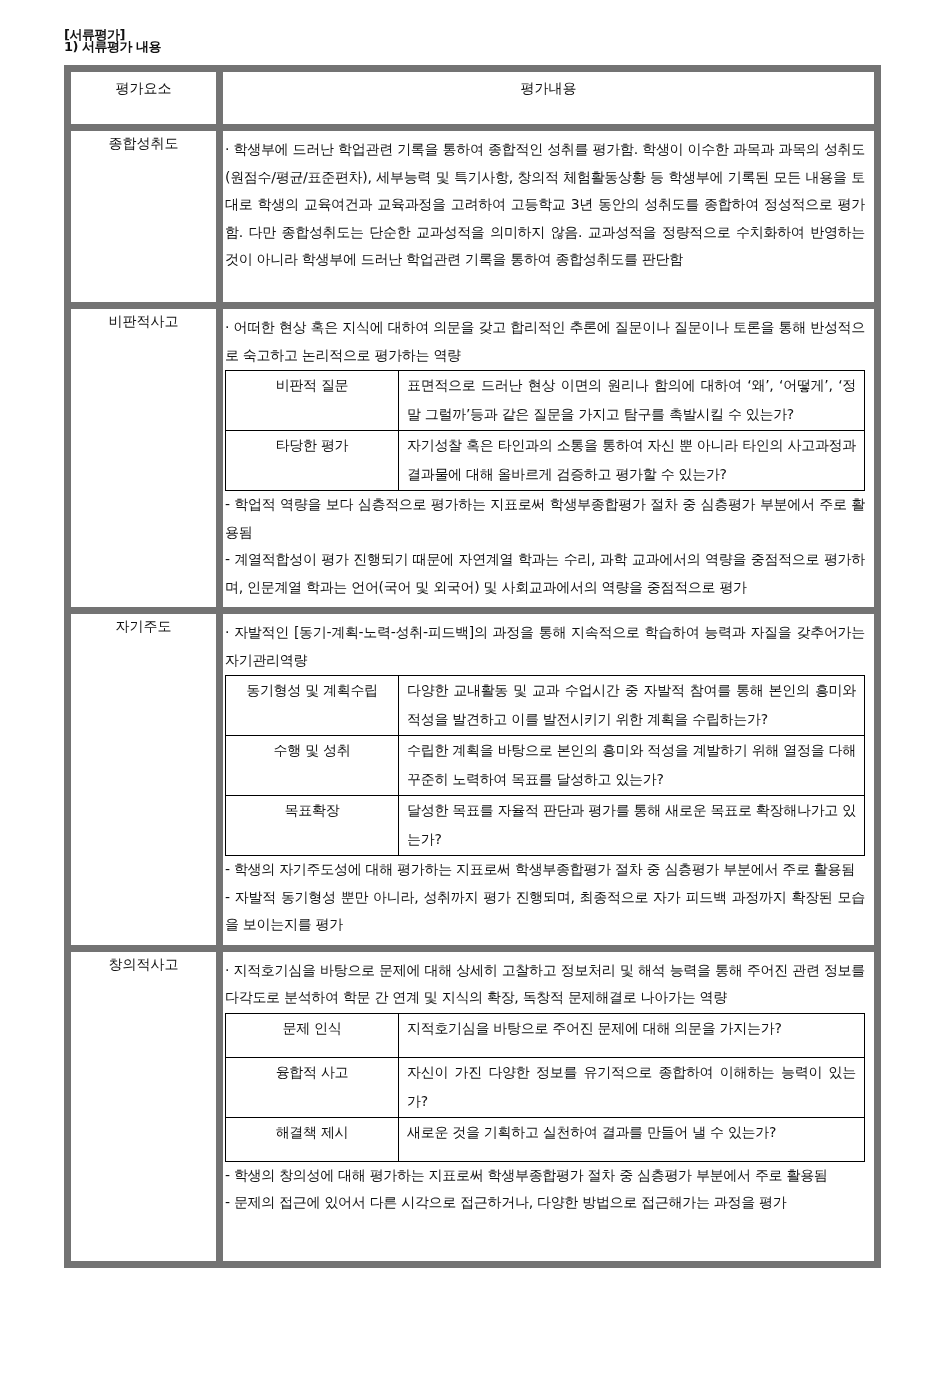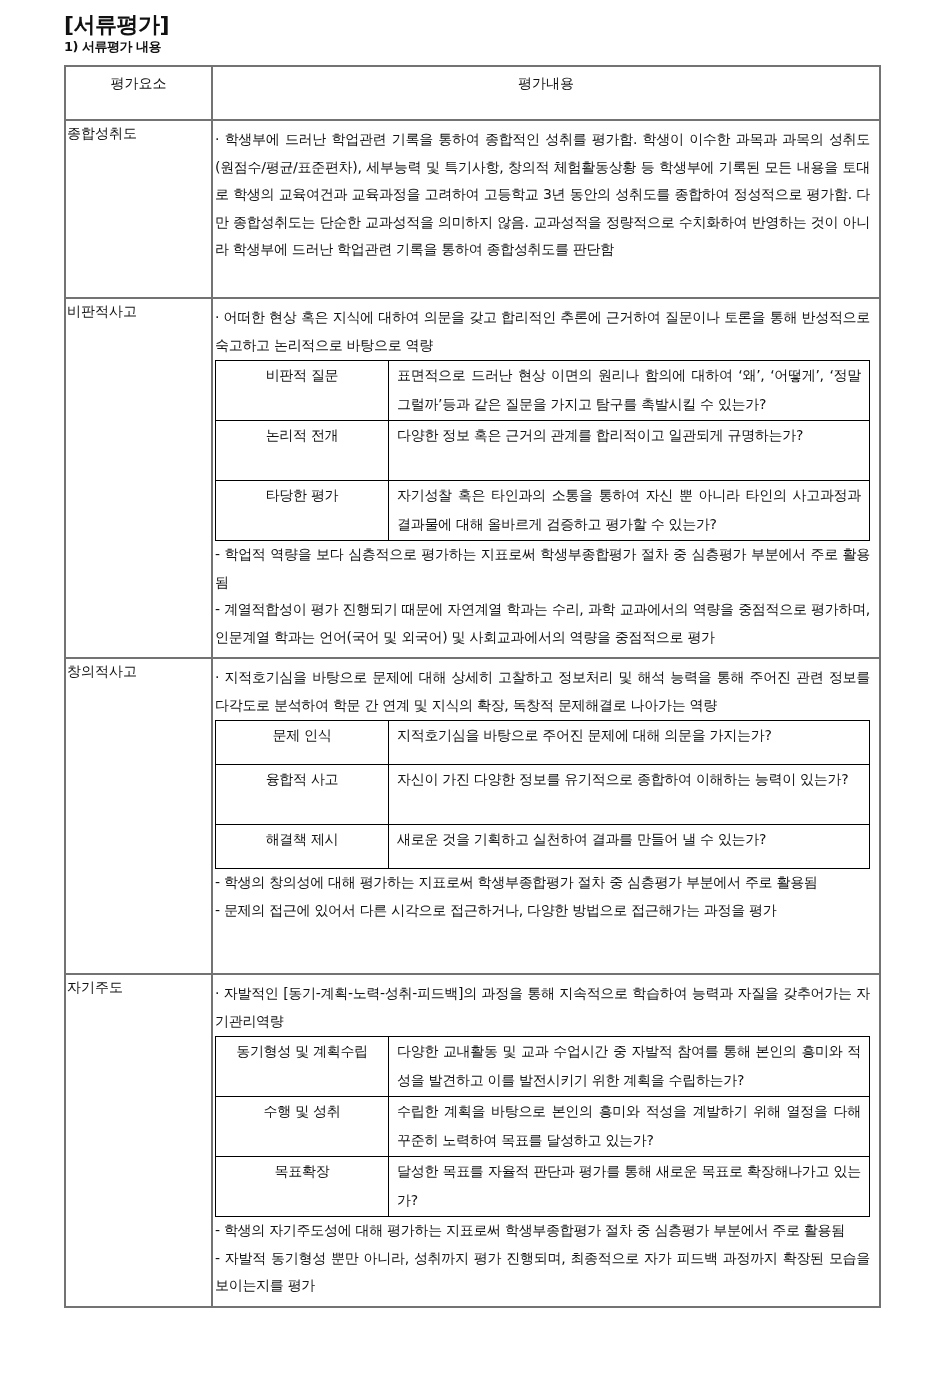--- a/index.html
+++ b/index.html
@@ -2,39 +2,39 @@
 <html><head>
 <meta charset="utf-8">
 <style>
   html, body { margin: 0; padding: 0; background: #ffffff; }
   body {
     width: 944px; height: 1374px; overflow: hidden; position: relative;
     font-family: "DejaVu Sans", "Liberation Sans", sans-serif;
     color: #111111;
   }
   .h1 {
-    position: absolute; left: 64px; top: 10px;
-    font-size: 22px; font-weight: bold; letter-spacing: -0.5px;
+    position: absolute; left: 64px; top: 26px;
+    font-size: 13px; font-weight: bold; letter-spacing: -0.5px;
   }
   .h2 {
     position: absolute; left: 64px; top: 38px;
     font-size: 13px; font-weight: bold; letter-spacing: -0.5px;
   }
   table.outer {
     position: absolute; left: 64px; top: 65px;
     width: 817px; border-collapse: collapse; table-layout: fixed;
     font-size: 14px;
   }
   table.outer > tbody > tr > td, table.outer > thead > tr > th {
-    border: 2px solid #737373; vertical-align: top;
+    border: 7px solid #737373; vertical-align: top;
   }
   table.outer > thead > tr > th {
     font-weight: normal; height: 44px; padding: 8px 0 0 0; text-align: center; vertical-align: top;
   }
-  td.elem { width: 145px; text-align: left; padding-top: 4px; }
+  td.elem { width: 145px; text-align: center; padding-top: 4px; }
   td.content { padding: 5px 9px 6px 2px; line-height: 27.5px; text-align: justify; letter-spacing: -0.3px; }
   table.inner {
     width: 100%; border-collapse: collapse; table-layout: fixed; margin: 1px 0 0 0; border-radius: 8px;
   }
   table.inner td { border: 1px solid #000; vertical-align: top; padding: 0 8px; line-height: 29px; }
   table.inner td.sub { width: 156px; text-align: center; }
   .p { display: block; }
 </style>
 </head>
 <body>
@@ -54,39 +54,60 @@
     <tr style="height:178px">
       <td class="elem">종합성취도</td>
       <td class="content">
         <span class="p">· 학생부에 드러난 학업관련 기록을 통하여 종합적인 성취를 평가함. 학생이 이수한 과목과 과목의 성취도(원점수/평균/표준편차), 세부능력 및 특기사항, 창의적 체험활동상황 등 학생부에 기록된 모든 내용을 토대로 학생의 교육여건과 교육과정을 고려하여 고등학교 3년 동안의 성취도를 종합하여 정성적으로 평가함. 다만 종합성취도는 단순한 교과성적을 의미하지 않음. 교과성적을 정량적으로 수치화하여 반영하는 것이 아니라 학생부에 드러난 학업관련 기록을 통하여 종합성취도를 판단함</span>
       </td>
     </tr>
 
     <tr>
       <td class="elem">비판적사고</td>
       <td class="content">
-        <span class="p">· 어떠한 현상 혹은 지식에 대하여 의문을 갖고 합리적인 추론에 근거하여 질문이나 토론을 통해 반성적으로 숙고하고 논리적으로 바탕으로 역량</span>
+        <span class="p">· 어떠한 현상 혹은 지식에 대하여 의문을 갖고 합리적인 추론에 질문이나 질문이나 토론을 통해 반성적으로 숙고하고 논리적으로 평가하는 역량</span>
         <table class="inner">
           <tbody>
               <tr style="height:60px">
             <td class="sub">비판적 질문</td>
             <td>표면적으로 드러난 현상 이면의 원리나 함의에 대하여 ‘왜’, ‘어떻게’, ‘정말 그럴까’등과 같은 질문을 가지고 탐구를 촉발시킬 수 있는가?</td>
-          </tr>
-          <tr style="height:60px">
-            <td class="sub">논리적 전개</td>
-            <td>다양한 정보 혹은 근거의 관계를 합리적이고 일관되게 규명하는가?</td>
           </tr>
           <tr style="height:60px">
             <td class="sub">타당한 평가</td>
             <td>자기성찰 혹은 타인과의 소통을 통하여 자신 뿐 아니라 타인의 사고과정과 결과물에 대해 올바르게 검증하고 평가할 수 있는가?</td>
           </tr>
         </tbody>
           </table>
         <span class="p">- 학업적 역량을 보다 심층적으로 평가하는 지표로써 학생부종합평가 절차 중 심층평가 부분에서 주로 활용됨</span>
         <span class="p">- 계열적합성이 평가 진행되기 때문에 자연계열 학과는 수리, 과학 교과에서의 역량을 중점적으로 평가하며, 인문계열 학과는 언어(국어 및 외국어) 및 사회교과에서의 역량을 중점적으로 평가</span>
+      </td>
+    </tr>
+
+    <tr>
+      <td class="elem">자기주도</td>
+      <td class="content">
+        <span class="p">· 자발적인 [동기-계획-노력-성취-피드백]의 과정을 통해 지속적으로 학습하여 능력과 자질을 갖추어가는 자기관리역량</span>
+        <table class="inner">
+          <tbody>
+              <tr style="height:60px">
+            <td class="sub">동기형성 및 계획수립</td>
+            <td>다양한 교내활동 및 교과 수업시간 중 자발적 참여를 통해 본인의 흥미와 적성을 발견하고 이를 발전시키기 위한 계획을 수립하는가?</td>
+          </tr>
+          <tr style="height:60px">
+            <td class="sub">수행 및 성취</td>
+            <td>수립한 계획을 바탕으로 본인의 흥미와 적성을 계발하기 위해 열정을 다해 꾸준히 노력하여 목표를 달성하고 있는가?</td>
+          </tr>
+          <tr style="height:60px">
+            <td class="sub">목표확장</td>
+            <td>달성한 목표를 자율적 판단과 평가를 통해 새로운 목표로 확장해나가고 있는가?</td>
+          </tr>
+        </tbody>
+          </table>
+        <span class="p">- 학생의 자기주도성에 대해 평가하는 지표로써 학생부종합평가 절차 중 심층평가 부분에서 주로 활용됨</span>
+        <span class="p">- 자발적 동기형성 뿐만 아니라, 성취까지 평가 진행되며, 최종적으로 자가 피드백 과정까지 확장된 모습을 보이는지를 평가</span>
       </td>
     </tr>
 
     <tr style="height:316px">
       <td class="elem">창의적사고</td>
       <td class="content">
         <span class="p">· 지적호기심을 바탕으로 문제에 대해 상세히 고찰하고 정보처리 및 해석 능력을 통해 주어진 관련 정보를 다각도로 분석하여 학문 간 연계 및 지식의 확장, 독창적 문제해결로 나아가는 역량</span>
         <table class="inner">
           <tbody>
               <tr style="height:44px">
@@ -100,39 +121,14 @@
           <tr style="height:44px">
             <td class="sub">해결책 제시</td>
             <td>새로운 것을 기획하고 실천하여 결과를 만들어 낼 수 있는가?</td>
           </tr>
         </tbody>
           </table>
         <span class="p">- 학생의 창의성에 대해 평가하는 지표로써 학생부종합평가 절차 중 심층평가 부분에서 주로 활용됨</span>
         <span class="p">- 문제의 접근에 있어서 다른 시각으로 접근하거나, 다양한 방법으로 접근해가는 과정을 평가</span>
       </td>
     </tr>
-
-    <tr>
-      <td class="elem">자기주도</td>
-      <td class="content">
-        <span class="p">· 자발적인 [동기-계획-노력-성취-피드백]의 과정을 통해 지속적으로 학습하여 능력과 자질을 갖추어가는 자기관리역량</span>
-        <table class="inner">
-          <tbody>
-              <tr style="height:60px">
-            <td class="sub">동기형성 및 계획수립</td>
-            <td>다양한 교내활동 및 교과 수업시간 중 자발적 참여를 통해 본인의 흥미와 적성을 발견하고 이를 발전시키기 위한 계획을 수립하는가?</td>
-          </tr>
-          <tr style="height:60px">
-            <td class="sub">수행 및 성취</td>
-            <td>수립한 계획을 바탕으로 본인의 흥미와 적성을 계발하기 위해 열정을 다해 꾸준히 노력하여 목표를 달성하고 있는가?</td>
-          </tr>
-          <tr style="height:60px">
-            <td class="sub">목표확장</td>
-            <td>달성한 목표를 자율적 판단과 평가를 통해 새로운 목표로 확장해나가고 있는가?</td>
-          </tr>
-        </tbody>
-          </table>
-        <span class="p">- 학생의 자기주도성에 대해 평가하는 지표로써 학생부종합평가 절차 중 심층평가 부분에서 주로 활용됨</span>
-        <span class="p">- 자발적 동기형성 뿐만 아니라, 성취까지 평가 진행되며, 최종적으로 자가 피드백 과정까지 확장된 모습을 보이는지를 평가</span>
-      </td>
-    </tr>
   </tbody>
 </table>
 
 </body></html>

